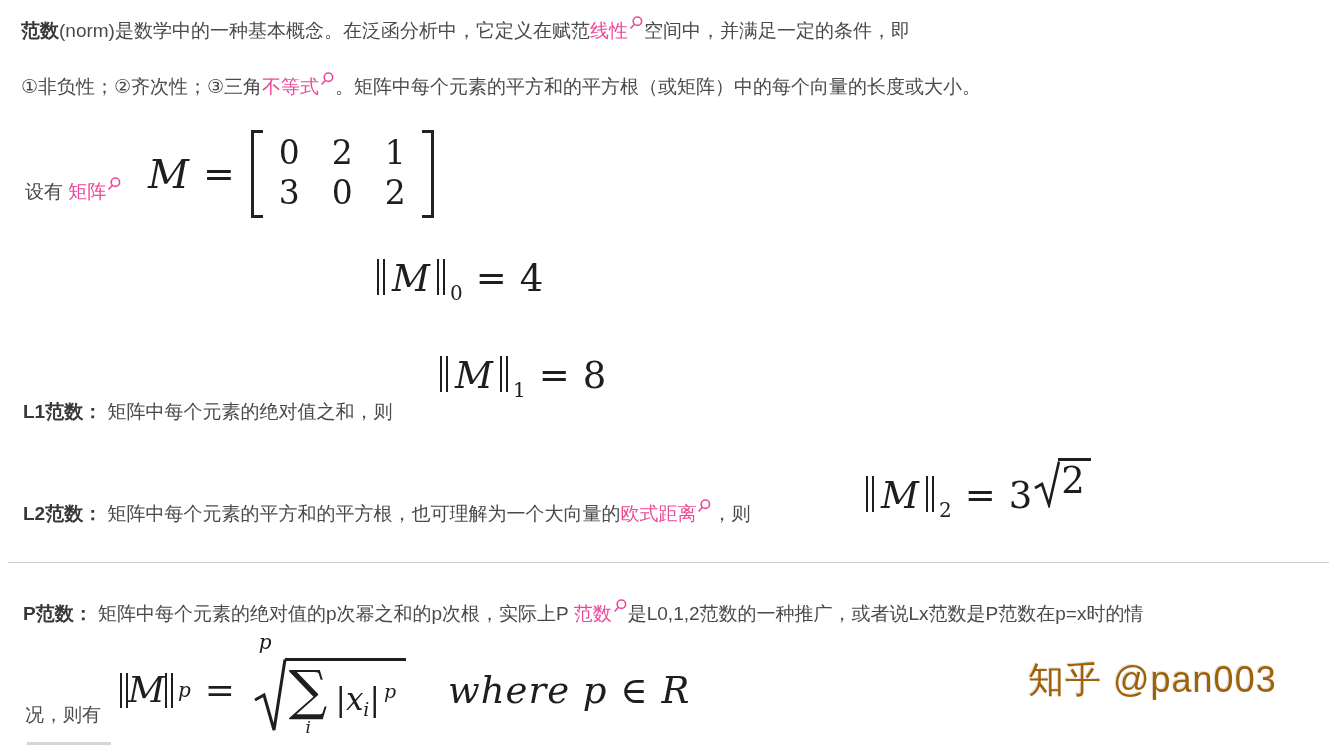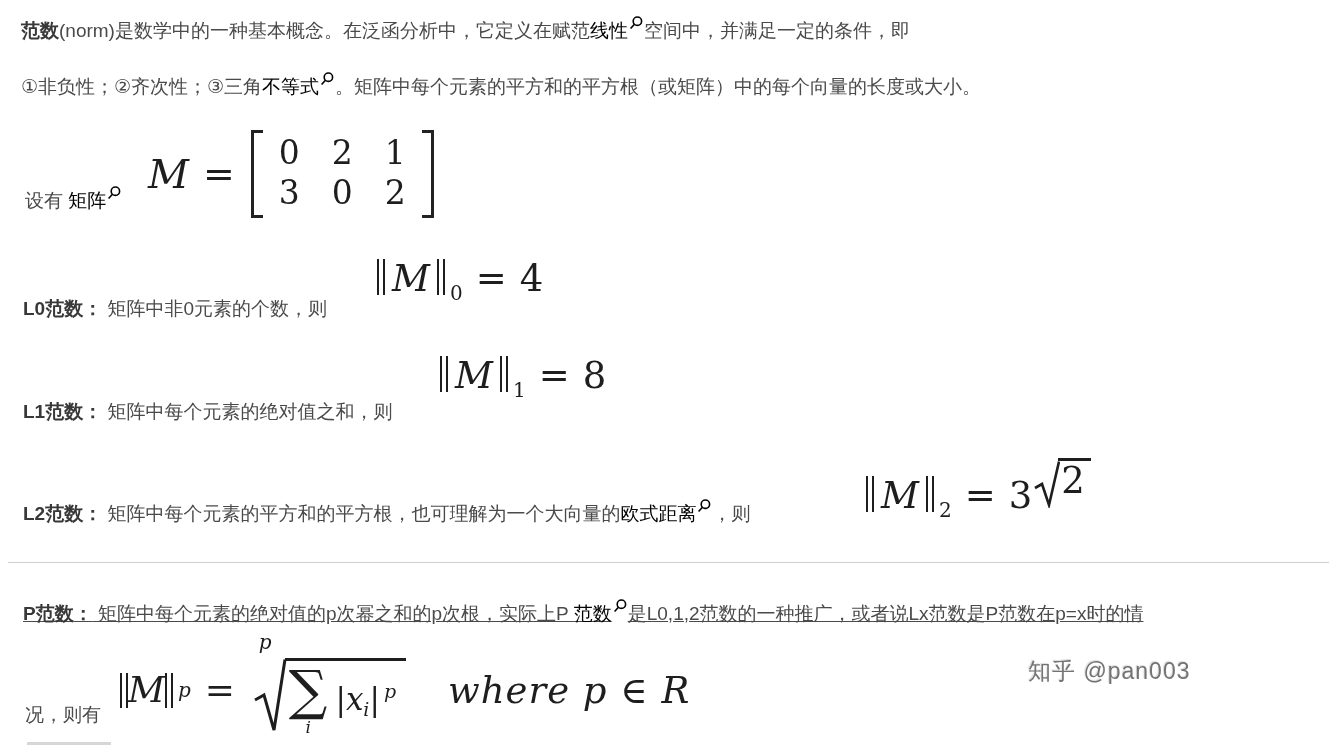--- a/index.html
+++ b/index.html
@@ -6,21 +6,21 @@
   html,body { width:1329px; height:745px; background:#ffffff; overflow:hidden; }
   .page {
     position:relative; width:1329px; height:745px; background:#ffffff;
     font-family:"Liberation Sans","DejaVu Sans",sans-serif;
     color:#4a4a4a; font-size:19px;
   }
   .abs { position:absolute; white-space:nowrap; }
   b, .bold { font-weight:bold; color:#383838; }
 
   
-  .slink { color:#000000; cursor:pointer; text-decoration:none; }
+  .slink { color:#ec4899; cursor:pointer; text-decoration:none; }
   .mag { position:relative; top:-7px; margin:0 1px 0 1px; display:inline-block; }
 
   
   .fml { font-family:"DejaVu Serif","Liberation Serif",serif; color:#1e1e1e; }
   .it { font-style:italic; }
 
   
   .nf { font-size:37px; line-height:1; }
   .dbar { display:inline-block; width:8px; height:36px; border-left:2px solid #1e1e1e; border-right:2px solid #1e1e1e; vertical-align:-4px; }
   .nf .nvar { font-style:italic; margin:0 7px; }
@@ -54,22 +54,22 @@
   .sigma { font-size:54px; }
   .sidx { font-size:17px; font-style:italic; margin-top:4px; }
   .absgrp { font-size:31px; }
   .absgrp .xsub { font-size:19px; font-style:italic; vertical-align:-6px; }
   .absgrp .xsup { font-size:19px; font-style:italic; vertical-align:12px; margin-left:4px; }
   .where { font-style:italic; font-size:37px; margin-left:42px; letter-spacing:1px; }
 
   .divider { position:absolute; left:8px; right:0; top:562px; border-top:1px solid #cfcfcf; }
 
   .watermark {
-    position:absolute; left:1028px; top:656px; font-size:23px; letter-spacing:1px;
-    color:#737373; text-shadow:2px 2px 1px #ffffff, -1px -1px 1px rgba(110,110,110,.25);
+    position:absolute; left:1028px; top:656px; font-size:36px; letter-spacing:1px;
+    color:#a16207; text-shadow:2px 2px 1px #ffffff, -1px -1px 1px rgba(110,110,110,.25);
   }
   .clipped { position:absolute; left:27px; top:742px; width:84px; height:3px; background:#b5b5b5; opacity:.55; }
 </style>
 </head>
 <body>
 
 <div class="page">
 
   <div class="abs" style="left:21px; top:18px;">
     <b>范数</b><span>(norm)是数学中的一种基本概念。在泛函分析中，它定义在赋范</span><span class="slink"><span>线性</span><span class="mag"><svg width="14" height="14" viewBox="0 0 14 14" fill="none" stroke="currentColor" stroke-width="1.6">
@@ -95,32 +95,28 @@
         <span>2</span>
         <span>1</span>
         <span>3</span>
         <span>0</span>
         <span>2</span>
       </span>
       <span class="bkt bkt-r"></span>
     </span>
   </div>
 
-  <div class="abs" style="left:25px; top:188px;">
+  <div class="abs" style="left:25px; top:179px;">
     <span>设有</span>
     <span class="slink"><span>矩阵</span><span class="mag"><svg width="14" height="14" viewBox="0 0 14 14" fill="none" stroke="currentColor" stroke-width="1.6">
             <circle cx="8.4" cy="5.2" r="4.2"></circle>
             <line x1="5.2" y1="8.4" x2="1.6" y2="12.6"></line>
           </svg></span></span>
   </div>
 
-  <div class="abs" style="left:23px; top:296px;">
-    <b><span>L0范数</span><span>：</span></b>
-    <span>矩阵中非0元素的个数，则</span>
-  </div>
   <div class="abs fml nf" style="left:377px; top:259px;">
     <span class="dbar"></span><span class="nvar">M</span><span class="dbar"></span><sub>0</sub><span class="neq">=</span><span>4</span>
   </div>
 
   <div class="abs" style="left:23px; top:399px;">
     <b><span>L1范数</span><span>：</span></b>
     <span>矩阵中每个元素的绝对值之和，则</span>
   </div>
   <div class="abs fml nf" style="left:440px; top:356px;">
     <span class="dbar"></span><span class="nvar">M</span><span class="dbar"></span><sub>1</sub><span class="neq">=</span><span>8</span>
@@ -137,21 +133,21 @@
     <span class="dbar"></span><span class="nvar">M</span><span class="dbar"></span><sub>2</sub><span class="neq">=</span><span>3</span><span class="sqrt">
         <svg width="26" height="48" viewBox="0 0 26 48" fill="none" stroke="#1e1e1e">
           <polyline points="1,28 8,24 15,45 25,1.5" stroke-width="2.6"></polyline>
         </svg>
         <span class="radicand">2</span>
       </span>
   </div>
 
   <div class="divider"></div>
 
-  <div class="abs" style="left:23px; top:601px;text-decoration:underline;">
+  <div class="abs" style="left:23px; top:601px;">
     <b><span>P范数</span><span>：</span></b>
     <span>矩阵中每个元素的绝对值的p次幂之和的p次根，实际上P </span><span class="slink"><span>范数</span><span class="mag"><svg width="14" height="14" viewBox="0 0 14 14" fill="none" stroke="currentColor" stroke-width="1.6">
             <circle cx="8.4" cy="5.2" r="4.2"></circle>
             <line x1="5.2" y1="8.4" x2="1.6" y2="12.6"></line>
           </svg></span></span><span>是L0,1,2范数的一种推广，或者说Lx范数是P范数在p=x时的情</span>
   </div>
 
   <div class="abs fml pnf" style="left:120px; top:646px;">
     <span class="dbar"></span>
       <span class="nvar it">M</span>

